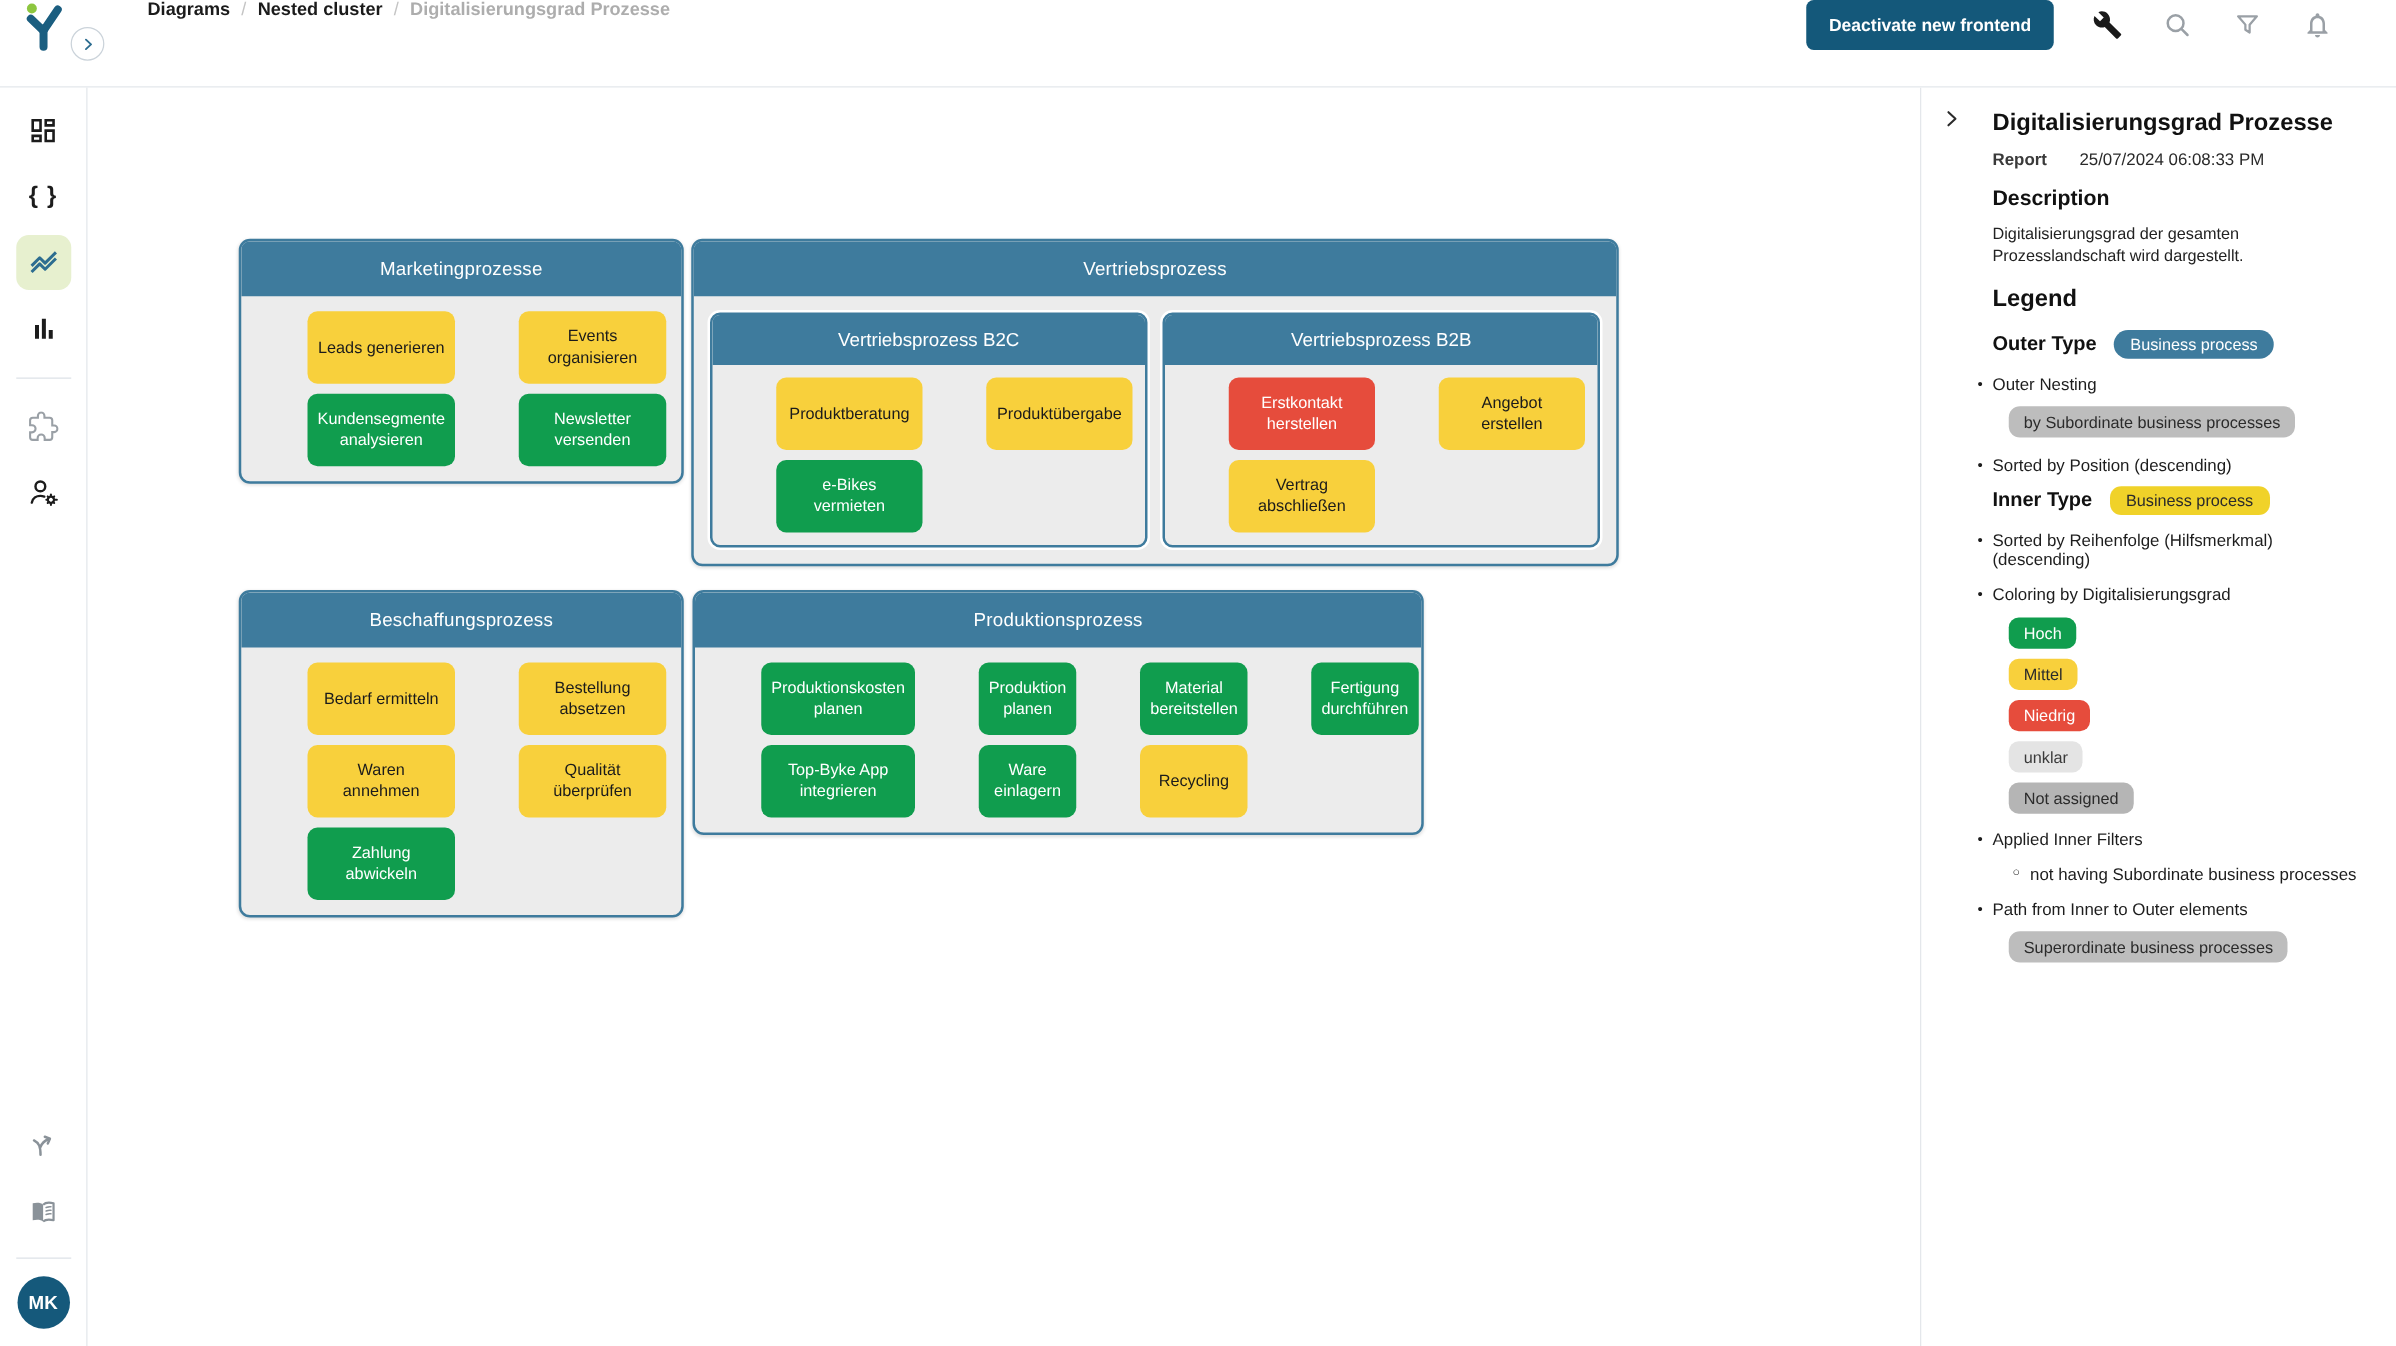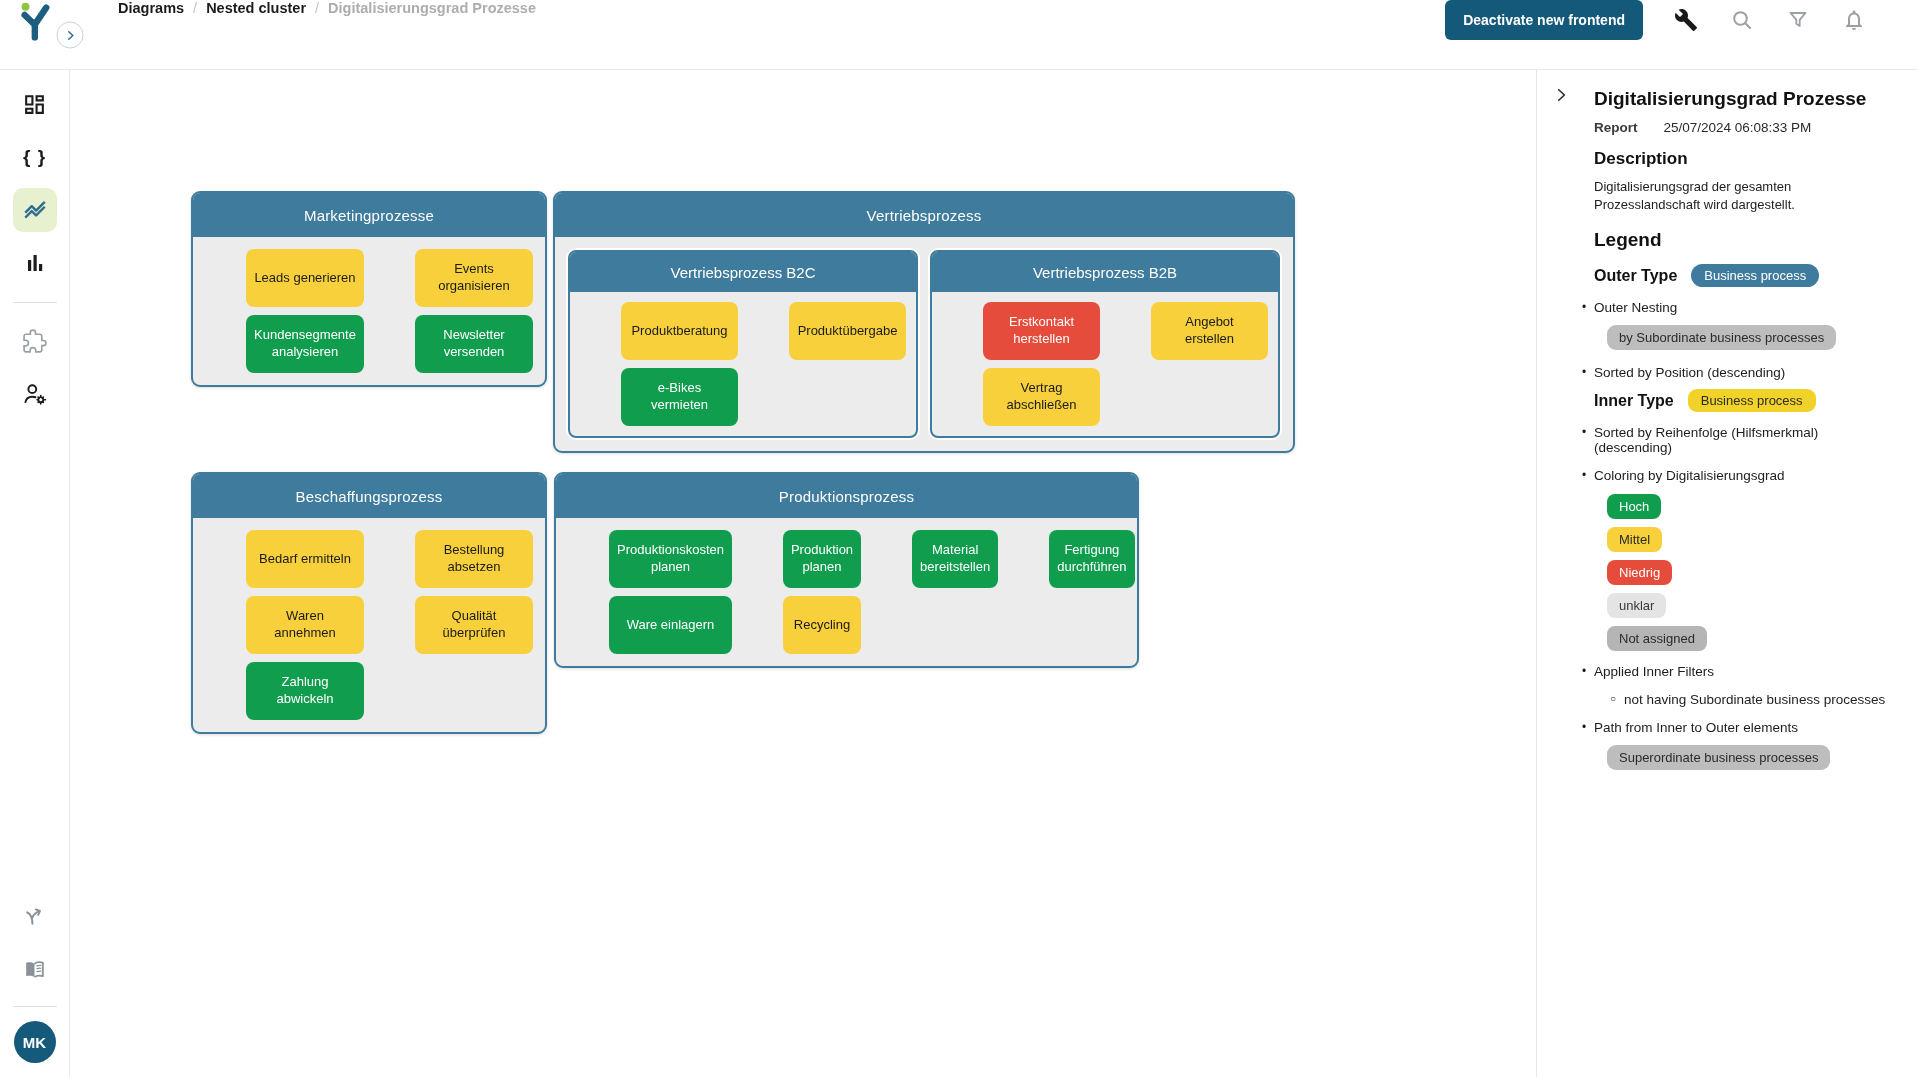--- a/index.html
+++ b/index.html
@@ -37,21 +37,21 @@
             font-weight:700; font-size:15px; display:flex; align-items:center; justify-content:center;
             cursor:pointer; margin-top:14px; }
 
   
   .canvas { position:absolute; left:70px; top:70px; right:381px; bottom:0; background:#fff; }
   .cluster { position:absolute; border:2px solid #3E7B9D; border-radius:9px; background:#ECECEC;
              overflow:hidden; box-shadow:0 1px 3px rgba(0,0,0,.14); }
   .cluster-header { background:#3E7B9D; color:#fff; height:44px; display:flex; align-items:center;
                     justify-content:center; font-size:15px; letter-spacing:.2px; cursor:pointer; }
   .cluster-body { padding:12px; display:grid; grid-template-columns:1fr 1fr; gap:8px 10px; }
-  .cluster-body.cols3 { grid-template-columns:1fr 1fr 1fr 1fr 1fr; }
+  .cluster-body.cols3 { grid-template-columns:1fr 1fr 1fr 1fr; }
   .cluster-body.flexrow { display:flex; gap:12px; padding:13px; }
   .subcluster { flex:1; border:2px solid #3E7B9D; border-radius:8px; background:#ECECEC;
                 overflow:hidden; box-shadow:0 0 0 2px #FFFFFF; }
   .subcluster-header { background:#3E7B9D; color:#fff; height:40px; display:flex; align-items:center;
                        justify-content:center; font-size:15px; cursor:pointer; }
   .subcluster-body { padding:10px; display:grid; grid-template-columns:1fr 1fr; gap:8px 10px; }
   .pbox { height:58px; border-radius:8px; display:flex; align-items:center; justify-content:center;
           text-align:center; font-size:13px; line-height:1.3; padding:0 8px; cursor:pointer;margin-left:41px; }
   .lv-mittel  { background:#F8D03C; color:#1B1B1B; }
   .lv-hoch    { background:#109D4E; color:#FFFFFF; }

